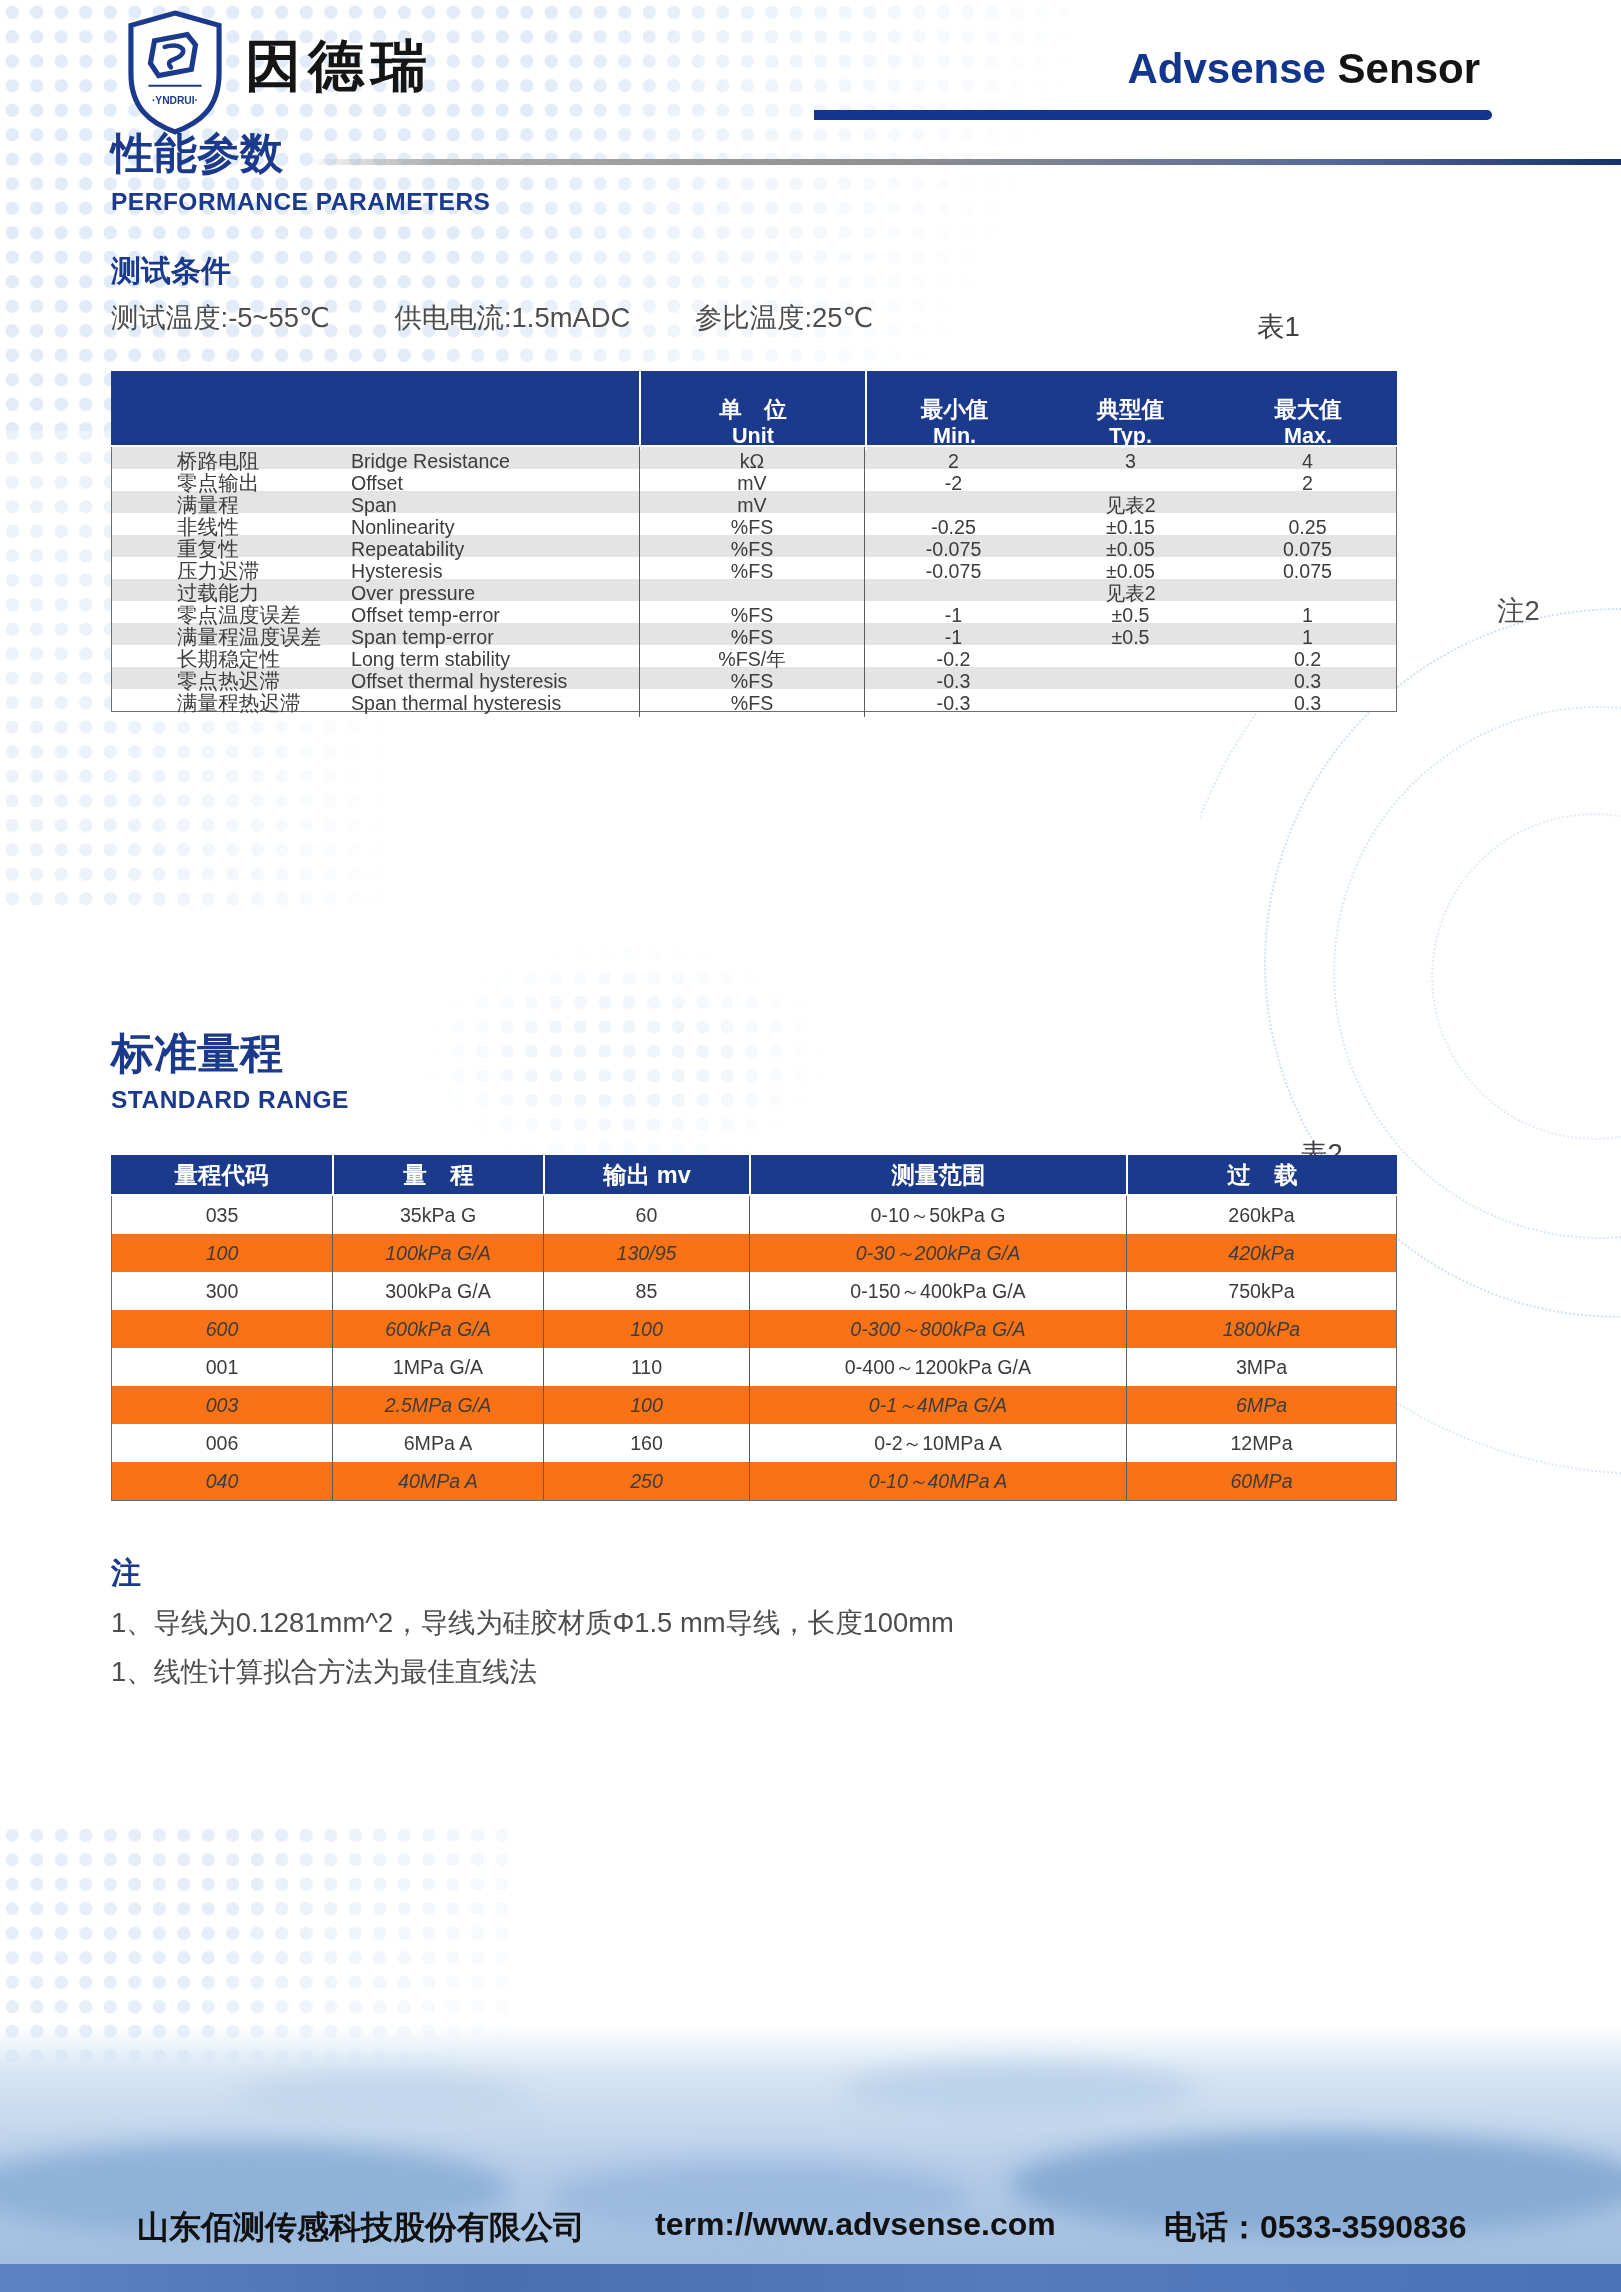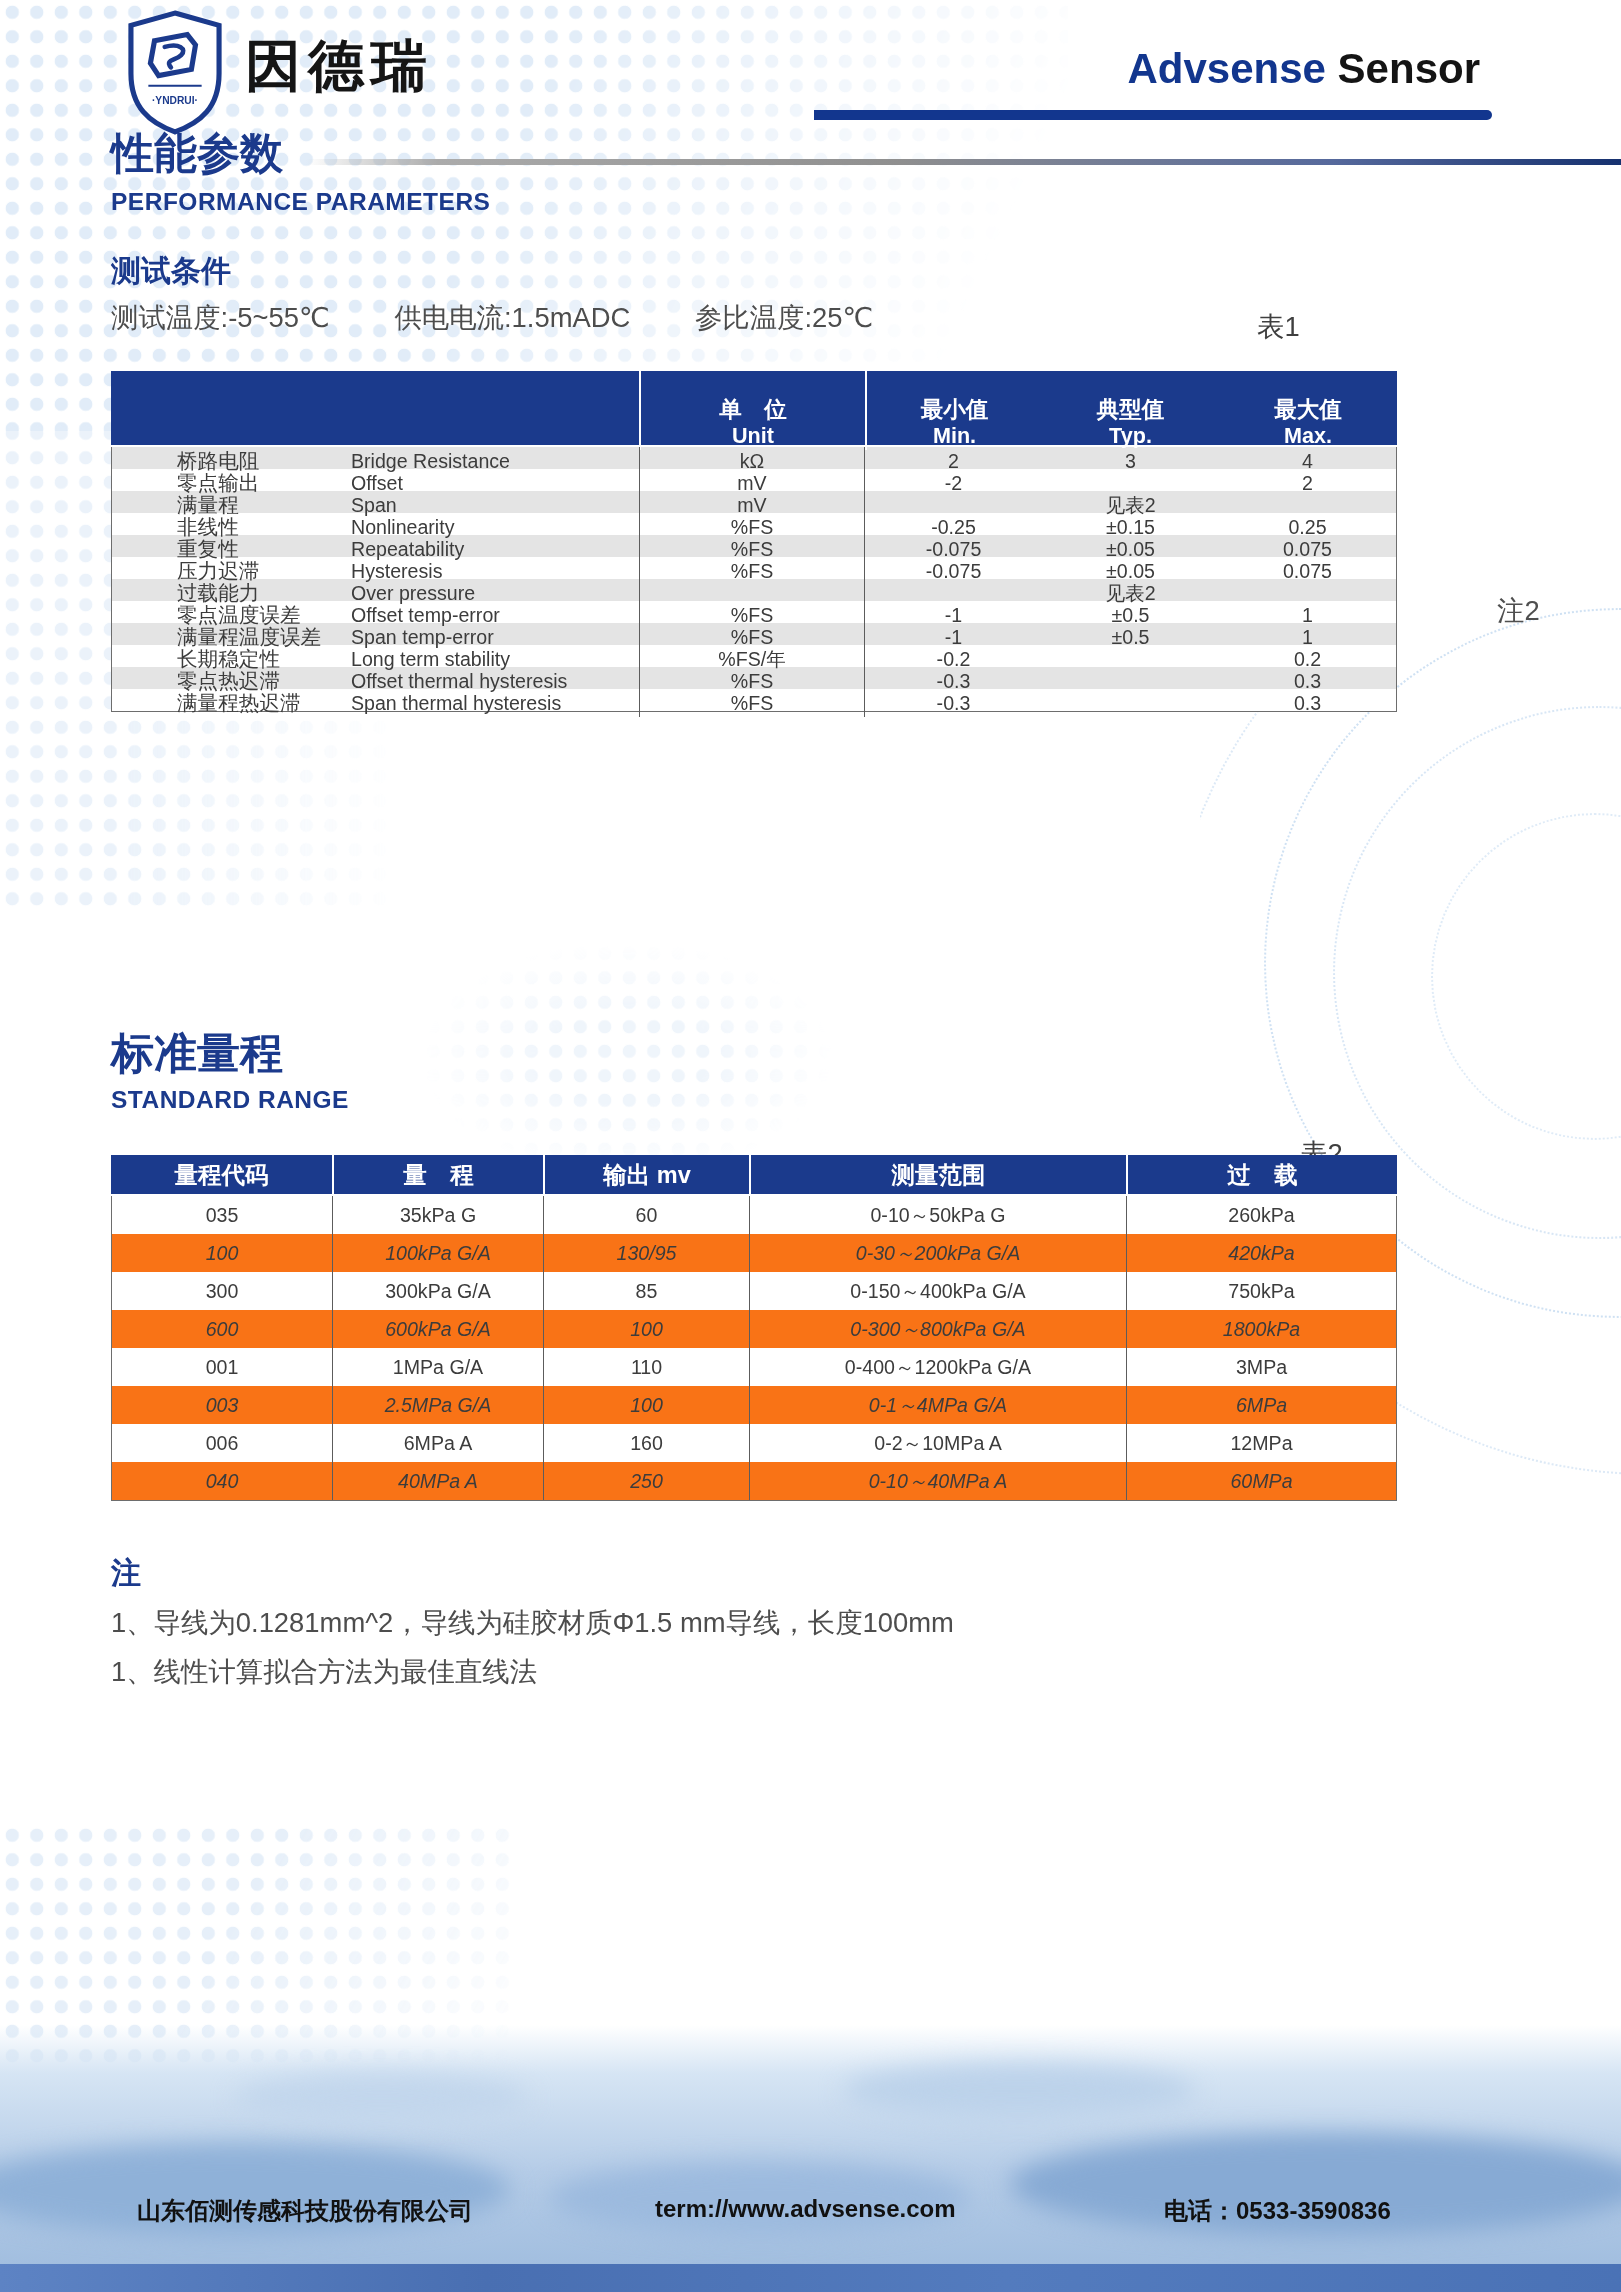--- a/index.html
+++ b/index.html
@@ -89,21 +89,21 @@
 
   
   .footer{position:absolute;left:0;top:2025px;width:1621px;height:268px;
           background:linear-gradient(180deg,rgba(214,229,244,0) 0%,#d6e5f4 18%,#b5cce7 55%,#9cbadd 100%);}
   .blob{position:absolute;border-radius:50%;filter:blur(11.8px);}
   #blob1{left:-39px;top:118px;width:549px;height:93px;background:#8fb1d8;}
   #blob2{left:549px;top:137px;width:421px;height:74px;background:#9cbade;}
   #blob3{left:1010px;top:108px;width:637px;height:103px;background:#87aad4;}
   #blob4{left:235px;top:49px;width:294px;height:49px;background:#c2d6ec;}
   #blob5{left:843px;top:39px;width:353px;height:54px;background:#bcd2ea;}
-  .footer-text{position:absolute;top:170px;width:100%;height:44px;font-weight:800;color:#111;font-size:24px;white-space:nowrap;}
+  .footer-text{position:absolute;top:181px;width:100%;height:44px;font-weight:800;color:#111;font-size:32px;white-space:nowrap;}
   .footer-text .company{position:absolute;left:137px;}
   .footer-text .url{position:absolute;left:655px;}
   .footer-text .phone{position:absolute;left:1164px;}
   .bottom-bar{position:absolute;left:0;bottom:0;width:100%;height:29px;
           background:linear-gradient(90deg,#5d83c4,#496fb2 30%,#537bbe 62%,#4a72b6 100%);}
 </style>
 </head>
 <body>
 
 <div class="page">

